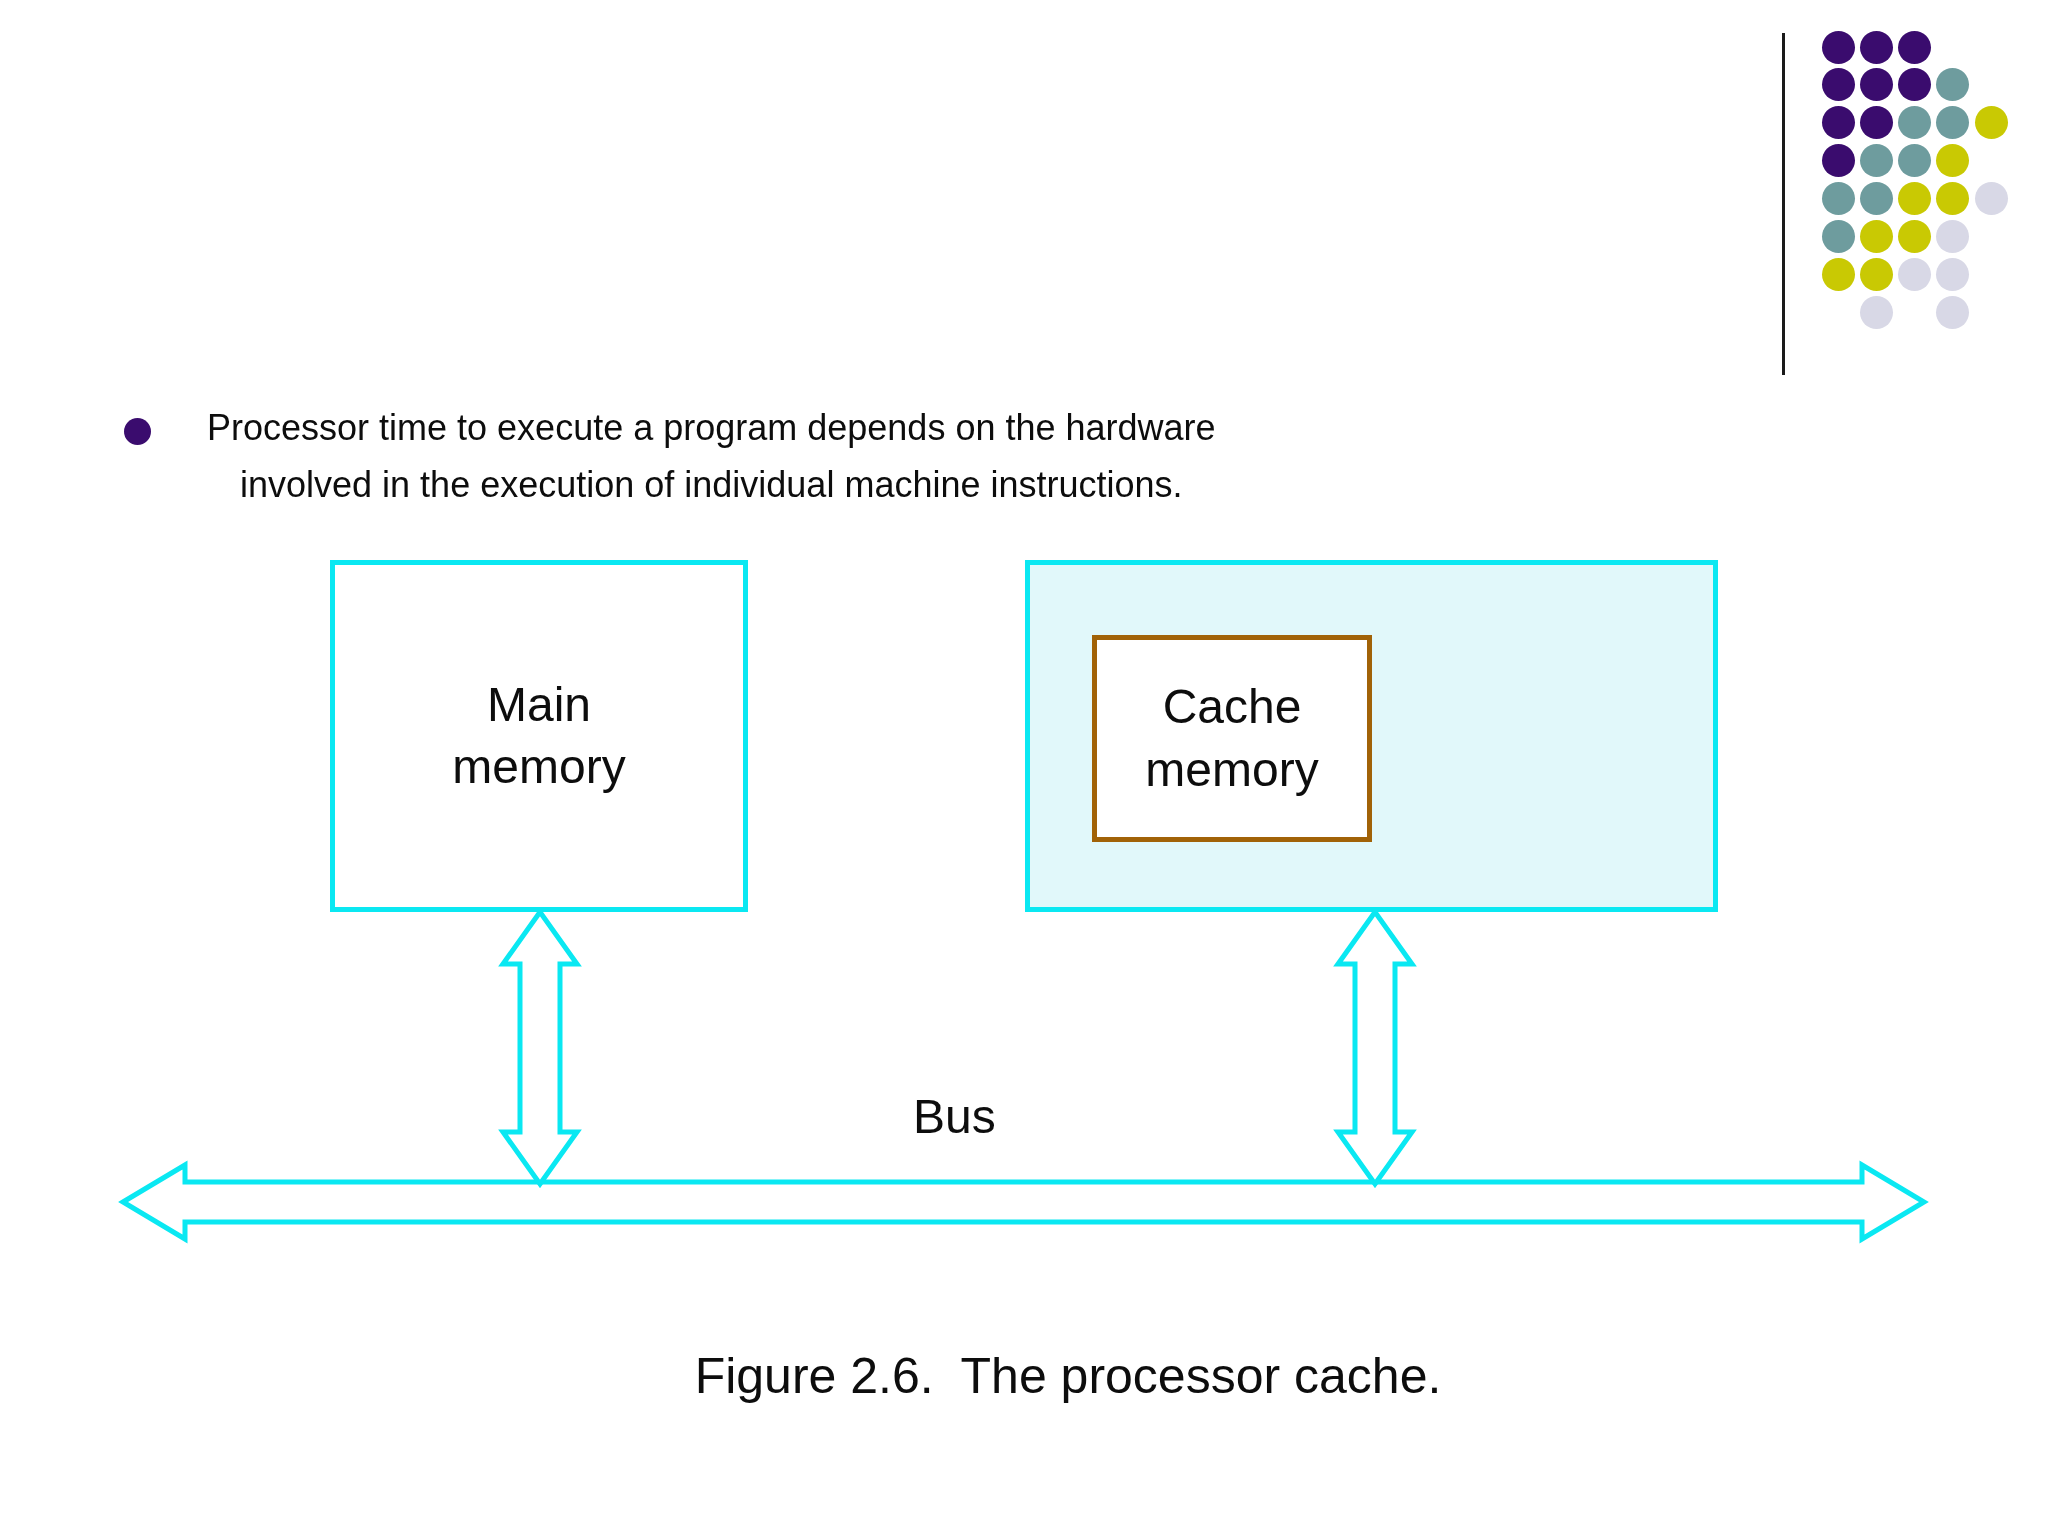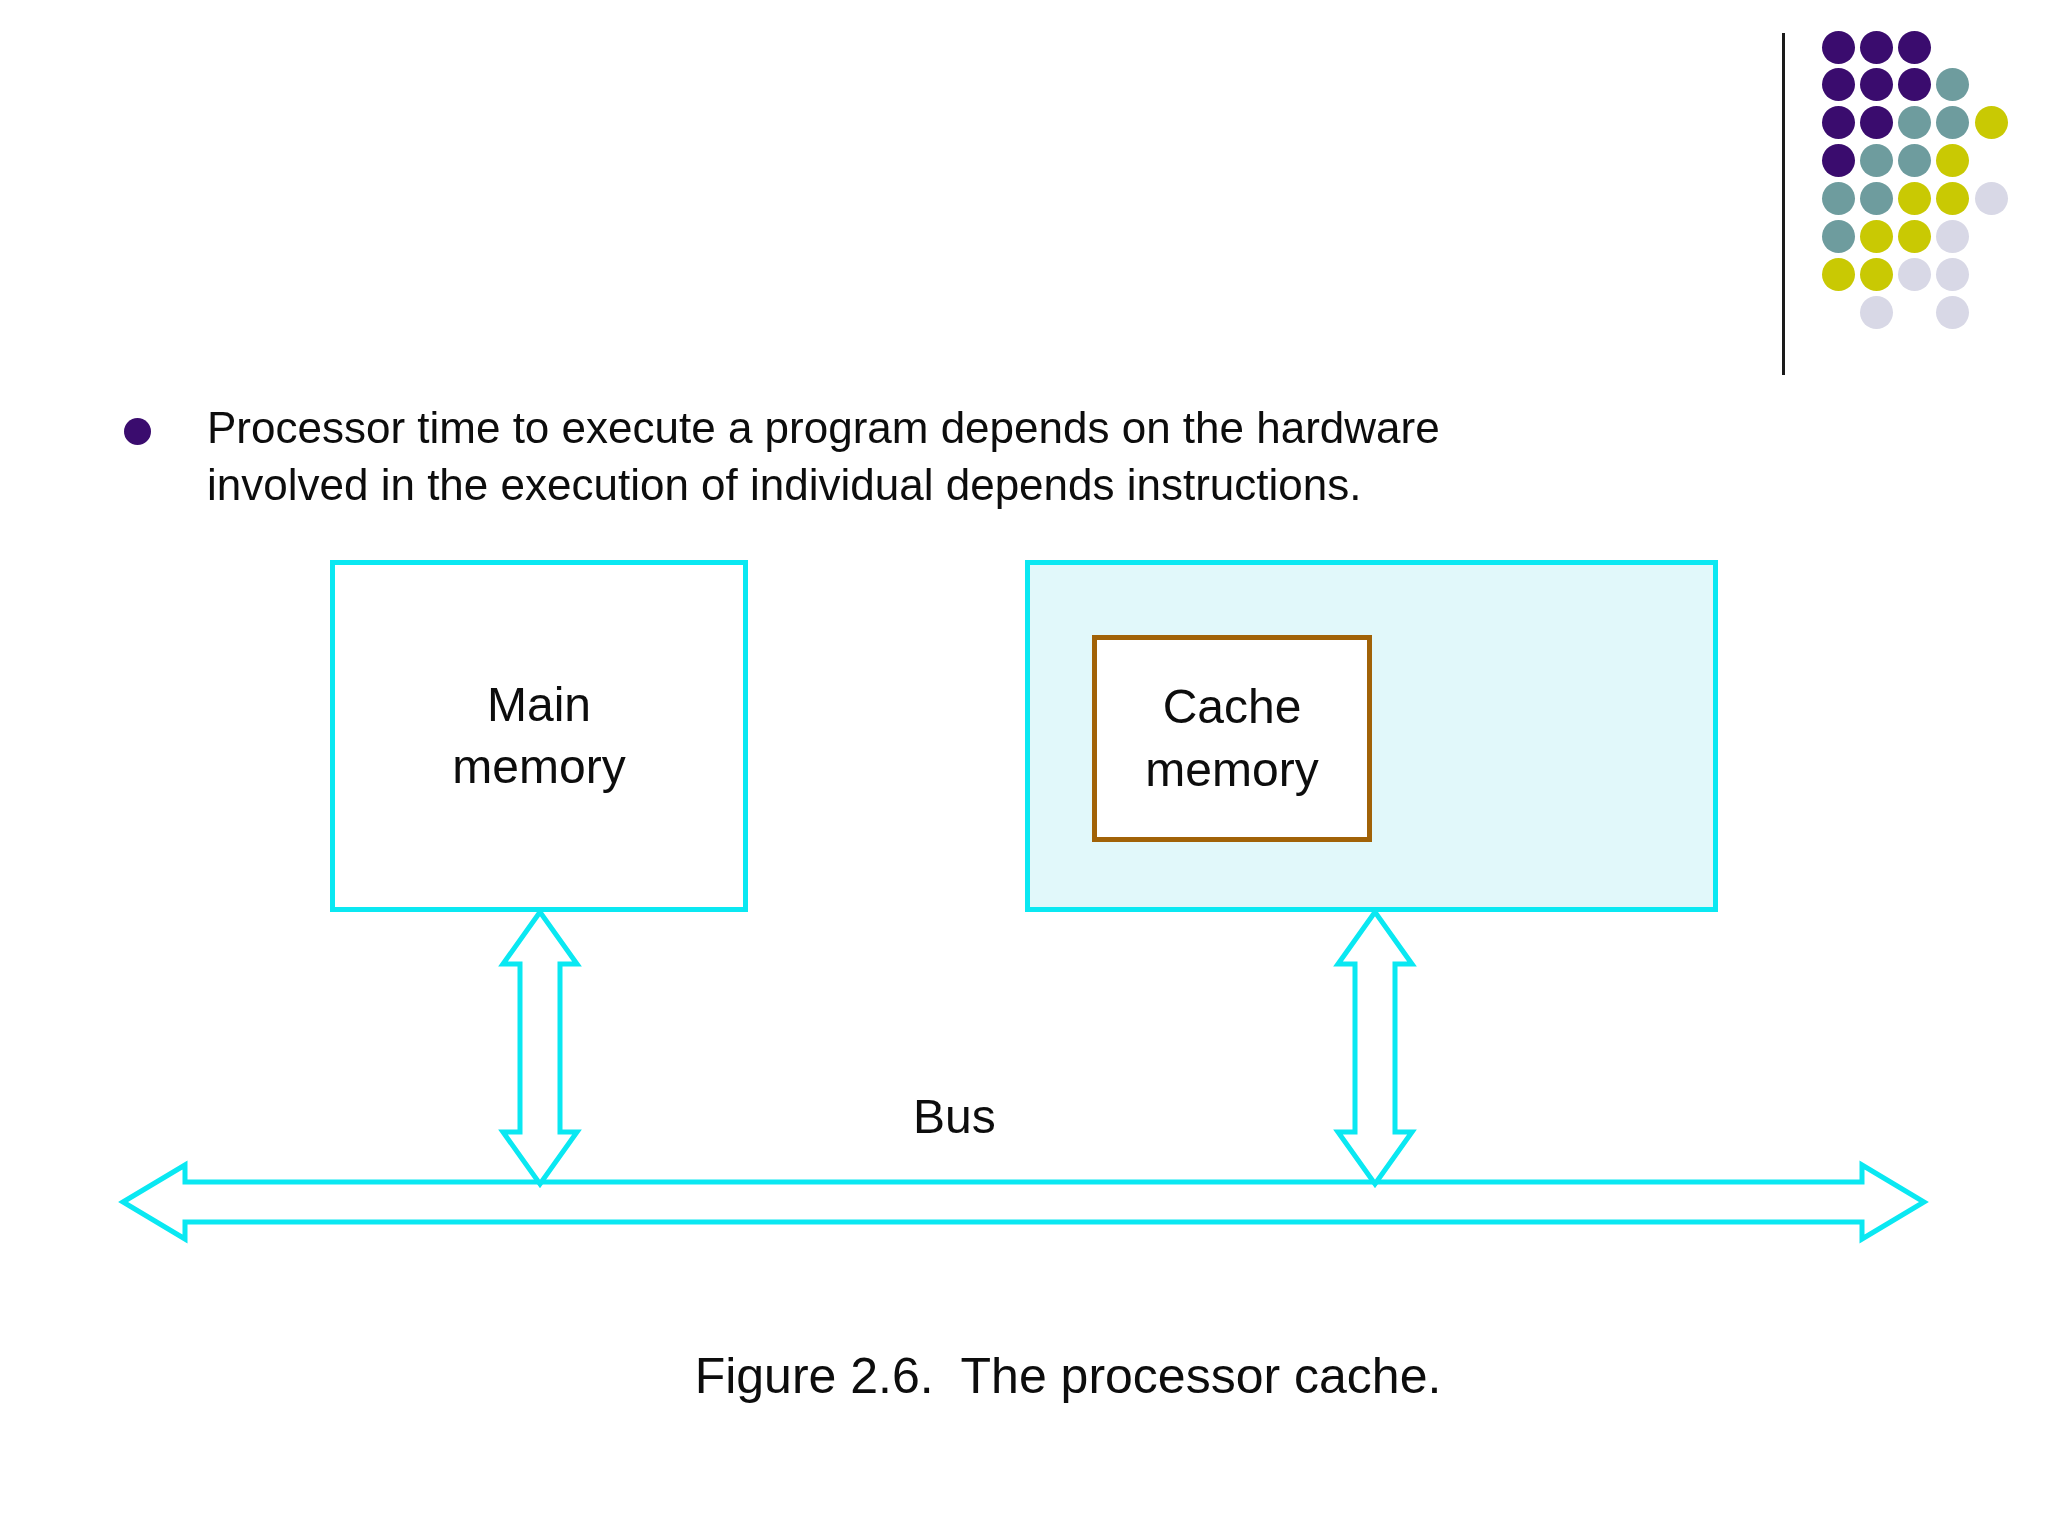--- a/index.html
+++ b/index.html
@@ -7,21 +7,21 @@
     position:relative;width:2048px;height:1536px;background:#ffffff;
     font-family:"Liberation Sans",sans-serif;overflow:hidden;
   }
   .title{
     position:absolute;left:130px;top:183px;margin:0;
     font-size:107px;font-weight:bold;line-height:1;
   }
   .bullet-dot{position:absolute;left:124px;top:418px;width:27px;height:27px;border-radius:50%;}
   .bullet-text{
     position:absolute;left:207px;top:399px;
-    font-size:44px;line-height:57px;color:#0d0d0d;
+    font-size:36px;line-height:57px;color:#0d0d0d;text-align:center;
   }
   .bullet-text div{white-space:nowrap;}
   .box{
     position:absolute;box-sizing:border-box;background:#ffffff;
     display:flex;align-items:center;justify-content:center;text-align:center;
   }
   .box-label{font-size:48px;line-height:1.3;color:#0d0d0d;white-space:pre-line;}
   #main-memory{left:330px;top:560px;width:418px;height:352px;border:5px solid;}
   #processor{left:1025px;top:560px;width:693px;height:352px;border:5px solid;}
   #cache{left:1092px;top:635px;width:280px;height:207px;border:5px solid #a16207;background:#ffffff;}
@@ -75,21 +75,21 @@
       <div class="dot" style="left: 1898.1px; top: 257.9px; height: 33px; width: 33px; background: rgb(216, 216, 230);"></div>
       <div class="dot" style="left: 1936.4px; top: 257.9px; height: 33px; width: 33px; background: rgb(216, 216, 230);"></div>
       <div class="dot" style="left: 1859.8px; top: 295.8px; height: 33px; width: 33px; background: rgb(216, 216, 230);"></div>
       <div class="dot" style="left: 1936.4px; top: 295.8px; height: 33px; width: 33px; background: rgb(216, 216, 230);"></div>
     </div>
 
 
   <span class="bullet-dot" id="bullet-dot" style="background: rgb(58, 12, 110);"></span>
   <div class="bullet-text">
     <div>Processor time to execute a program depends on the hardware</div>
-    <div>involved in the execution of individual depends instructions.</div>
+    <div>involved in the execution of individual machine instructions.</div>
   </div>
 
   <svg class="arrows" id="arrow-layer" width="2048" height="1536" viewBox="0 0 2048 1536">
       <path d="M 123 1202 L 185 1165 L 185 1182 L 1862 1182 L 1862 1165 L 1924 1202 L 1862 1239 L 1862 1222 L 185 1222 L 185 1239 Z" fill="#ffffff" stroke="#0AE8F2" stroke-width="5" stroke-linejoin="miter"></path>
       <path d="M 540 912 L 503 964 L 520 964 L 520 1132 L 503 1132 L 540 1184 L 577 1132 L 560 1132 L 560 964 L 577 964 Z" fill="#ffffff" stroke="#0AE8F2" stroke-width="5" stroke-linejoin="miter"></path>
       <path d="M 1375 912 L 1338 964 L 1355 964 L 1355 1132 L 1338 1132 L 1375 1184 L 1412 1132 L 1395 1132 L 1395 964 L 1412 964 Z" fill="#ffffff" stroke="#0AE8F2" stroke-width="5" stroke-linejoin="miter"></path>
     </svg>
 
   <div class="box" id="main-memory" style="border-color: rgb(10, 232, 242);">
     <div class="box-label">Main

